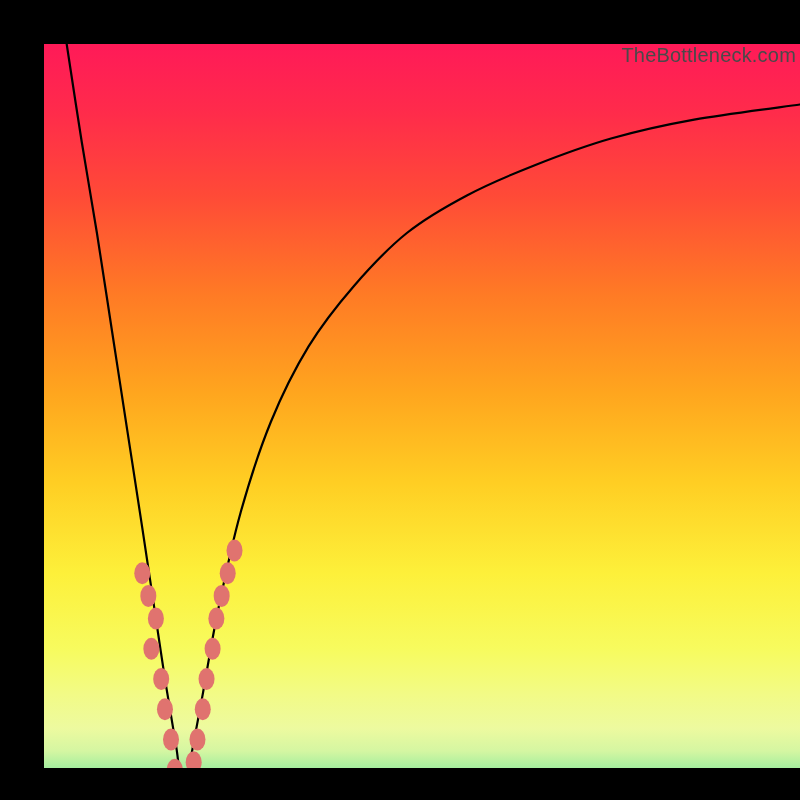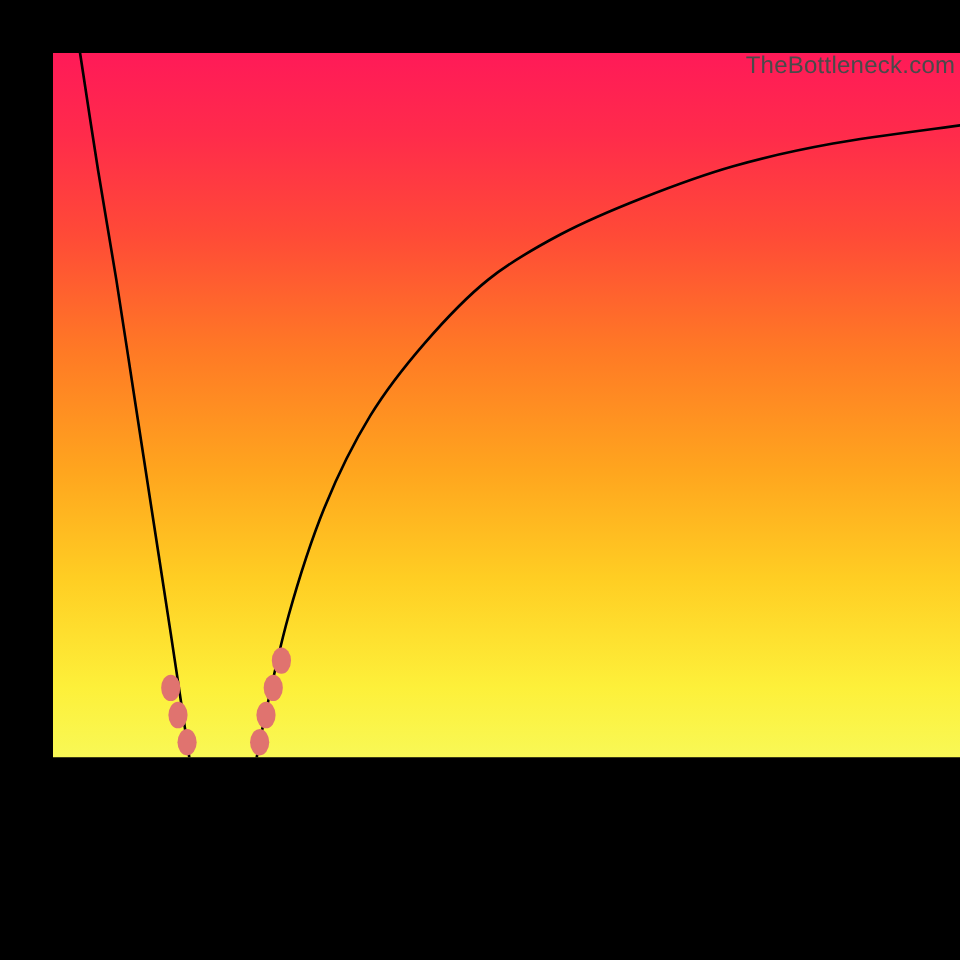--- a/index.html
+++ b/index.html
@@ -16,21 +16,21 @@
     top: 0; left: 0;
     width: 800px;
     height: 800px;
     box-sizing: border-box;
     border: 22px solid #000;
   }
   .plot {
     position: absolute;
     top: 22px; left: 22px;
     width: 756px;
-    height: 587px;
+    height: 724px;
     overflow: hidden;
   }
   .gradient {
     position: absolute;
     inset: 0;
   }
   svg.curves {
     position: absolute;
     inset: 0;
     width: 756px;

